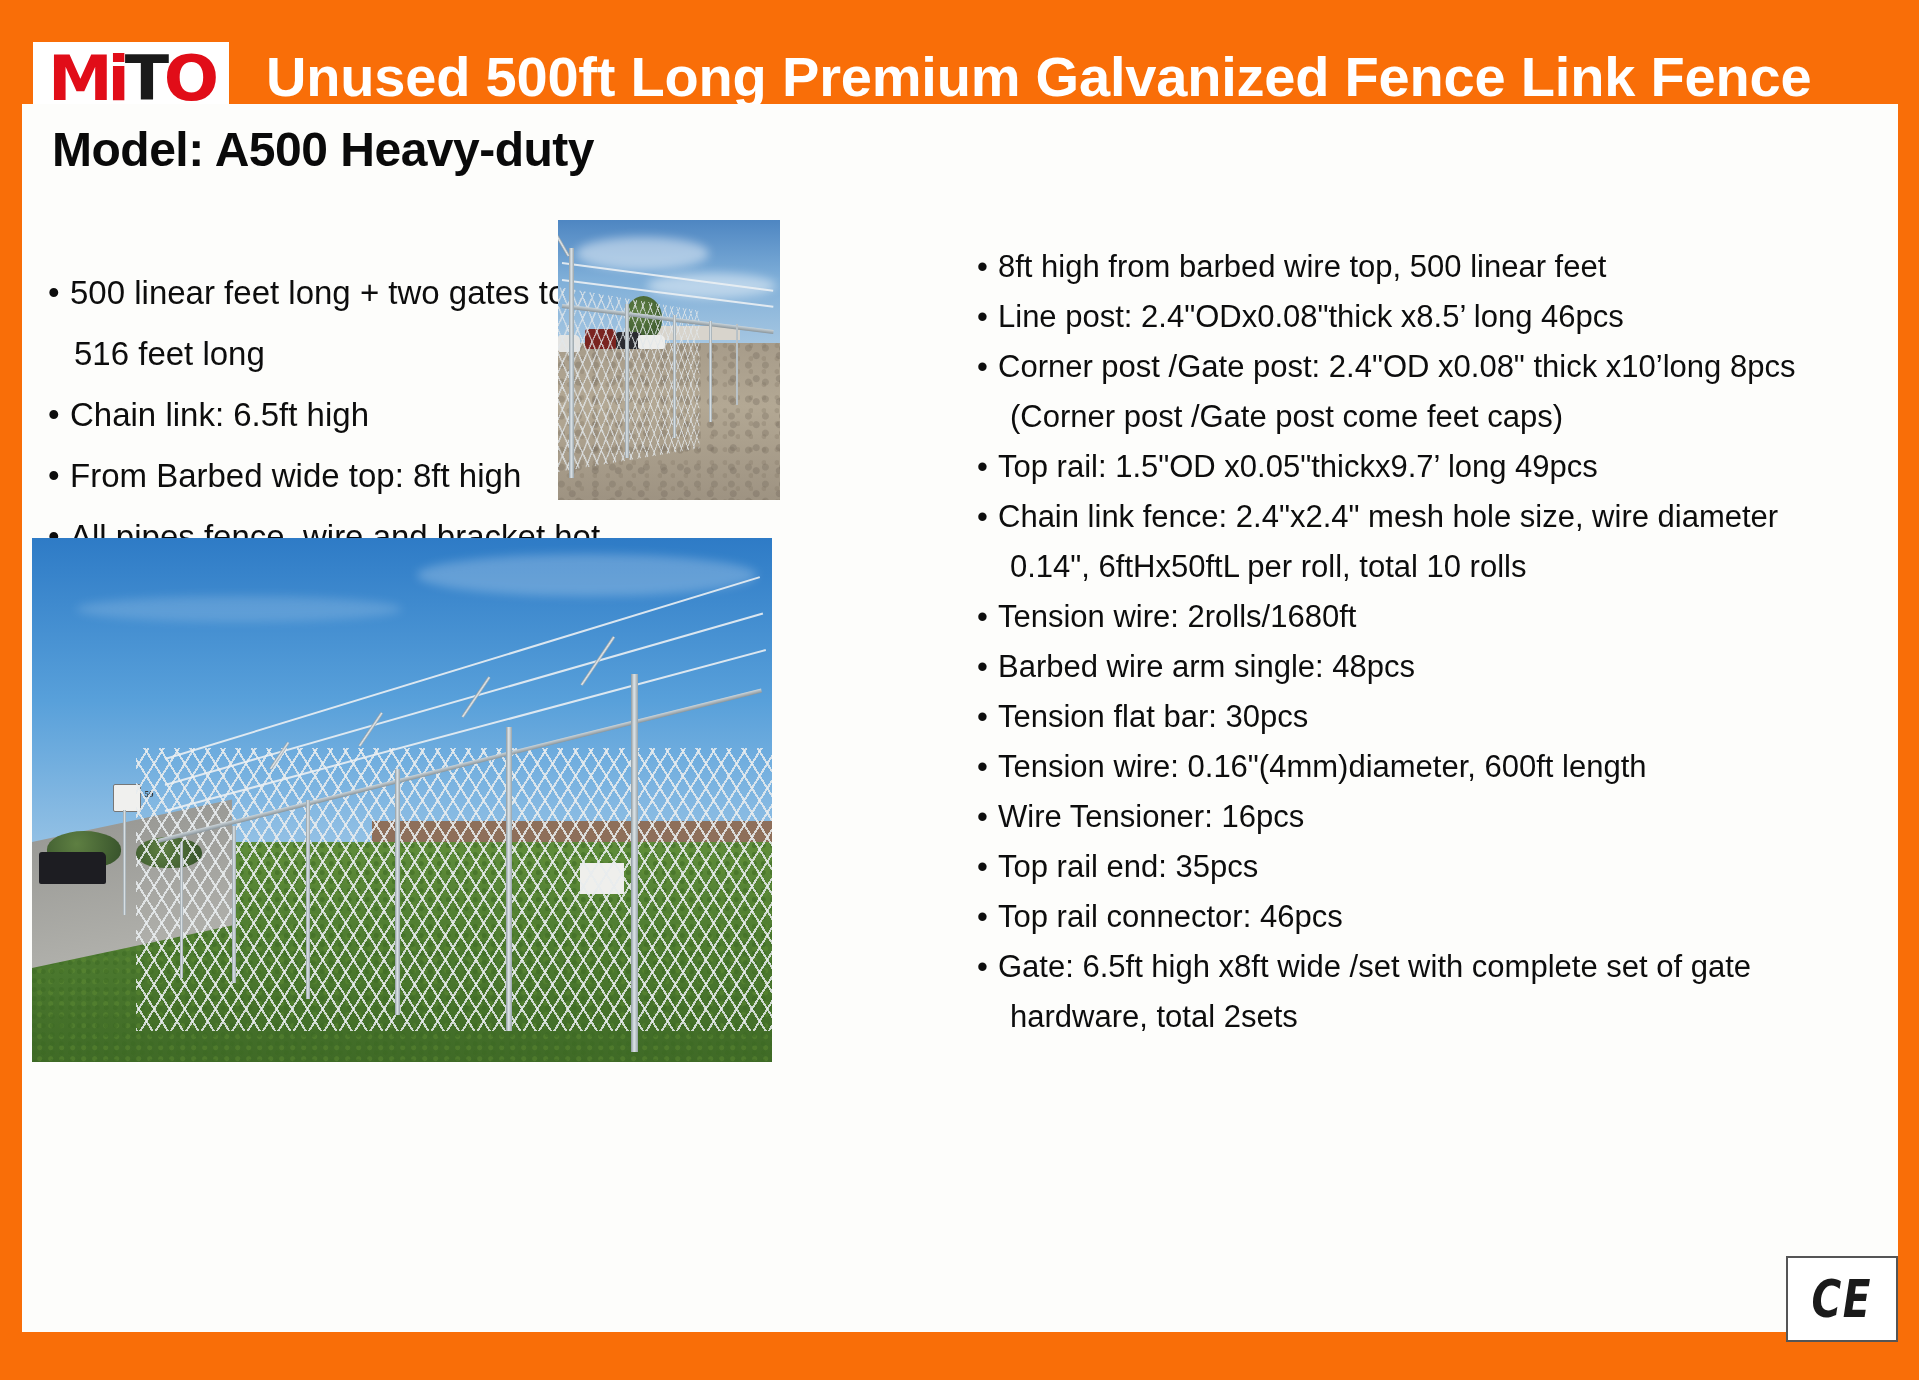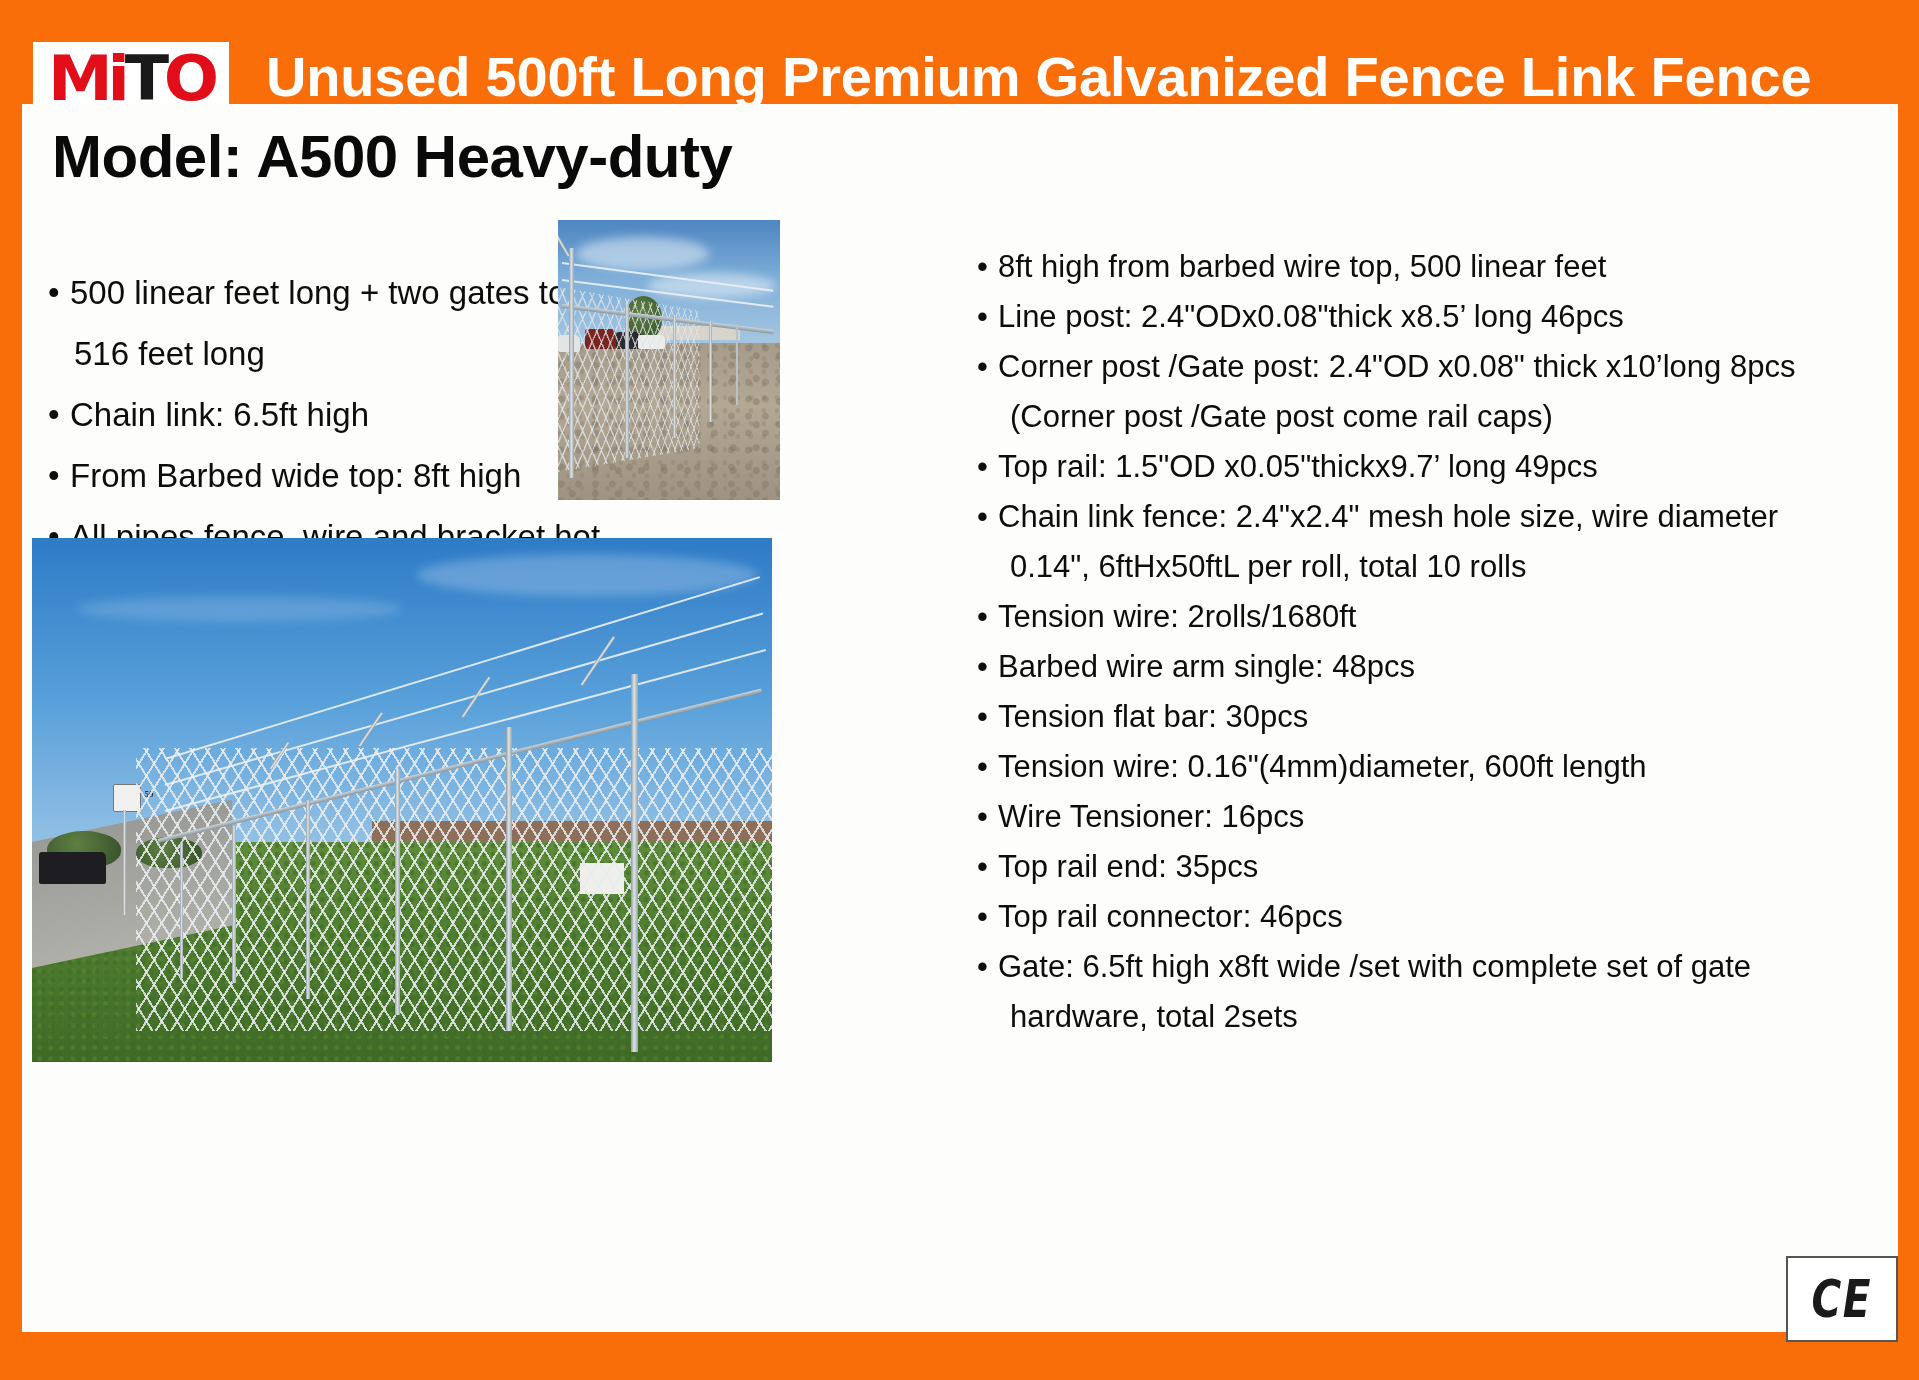--- a/index.html
+++ b/index.html
@@ -55,21 +55,21 @@
   
   .card{
     position:absolute;left:22px;top:104px;
     width:1876px;height:1228px;
     background:#FDFDFB;
     box-sizing:border-box;
   }
   .model-title{
     position:absolute;left:30px;top:18px;
     font-weight:bold;
-    font-size:60px;
+    font-size:48px;
     color:#0A0A0A;
     white-space:nowrap;
     letter-spacing:-0.5px;
     text-align:center;
   }
   
   .left-col{
     position:absolute;left:26px;top:158px;
     width:660px;
   }
@@ -294,21 +294,21 @@
       <div class="post" style="left:37%;top:50%;height:38%;width:4px;"></div>
       <div class="post" style="left:49%;top:44%;height:47%;width:5px;"></div>
       <div class="post" style="left:64%;top:36%;height:58%;width:6px;"></div>
       <div class="post" style="left:81%;top:26%;height:72%;width:7px;"></div>
     </div>
 
     <div class="right-col">
       <span class="r-line"><span class="dot">•</span><span>8ft high from barbed wire top, 500 linear feet</span></span>
       <span class="r-line"><span class="dot">•</span><span>Line post: 2.4"ODx0.08"thick x8.5’ long 46pcs</span></span>
       <span class="r-line"><span class="dot">•</span><span>Corner post /Gate post: 2.4"OD x0.08" thick x10’long 8pcs</span></span>
-      <span class="r-line cont">(Corner post /Gate post come rail caps)</span>
+      <span class="r-line cont">(Corner post /Gate post come feet caps)</span>
       <span class="r-line"><span class="dot">•</span><span>Top rail: 1.5"OD x0.05"thickx9.7’ long 49pcs</span></span>
       <span class="r-line"><span class="dot">•</span><span>Chain link fence: 2.4"x2.4" mesh hole size, wire diameter</span></span>
       <span class="r-line cont">0.14", 6ftHx50ftL per roll, total 10 rolls</span>
       <span class="r-line"><span class="dot">•</span><span>Tension wire: 2rolls/1680ft</span></span>
       <span class="r-line"><span class="dot">•</span><span>Barbed wire arm single: 48pcs</span></span>
       <span class="r-line"><span class="dot">•</span><span>Tension flat bar: 30pcs</span></span>
       <span class="r-line"><span class="dot">•</span><span>Tension wire: 0.16"(4mm)diameter, 600ft length</span></span>
       <span class="r-line"><span class="dot">•</span><span>Wire Tensioner: 16pcs</span></span>
       <span class="r-line"><span class="dot">•</span><span>Top rail end: 35pcs</span></span>
       <span class="r-line"><span class="dot">•</span><span>Top rail connector: 46pcs</span></span>

